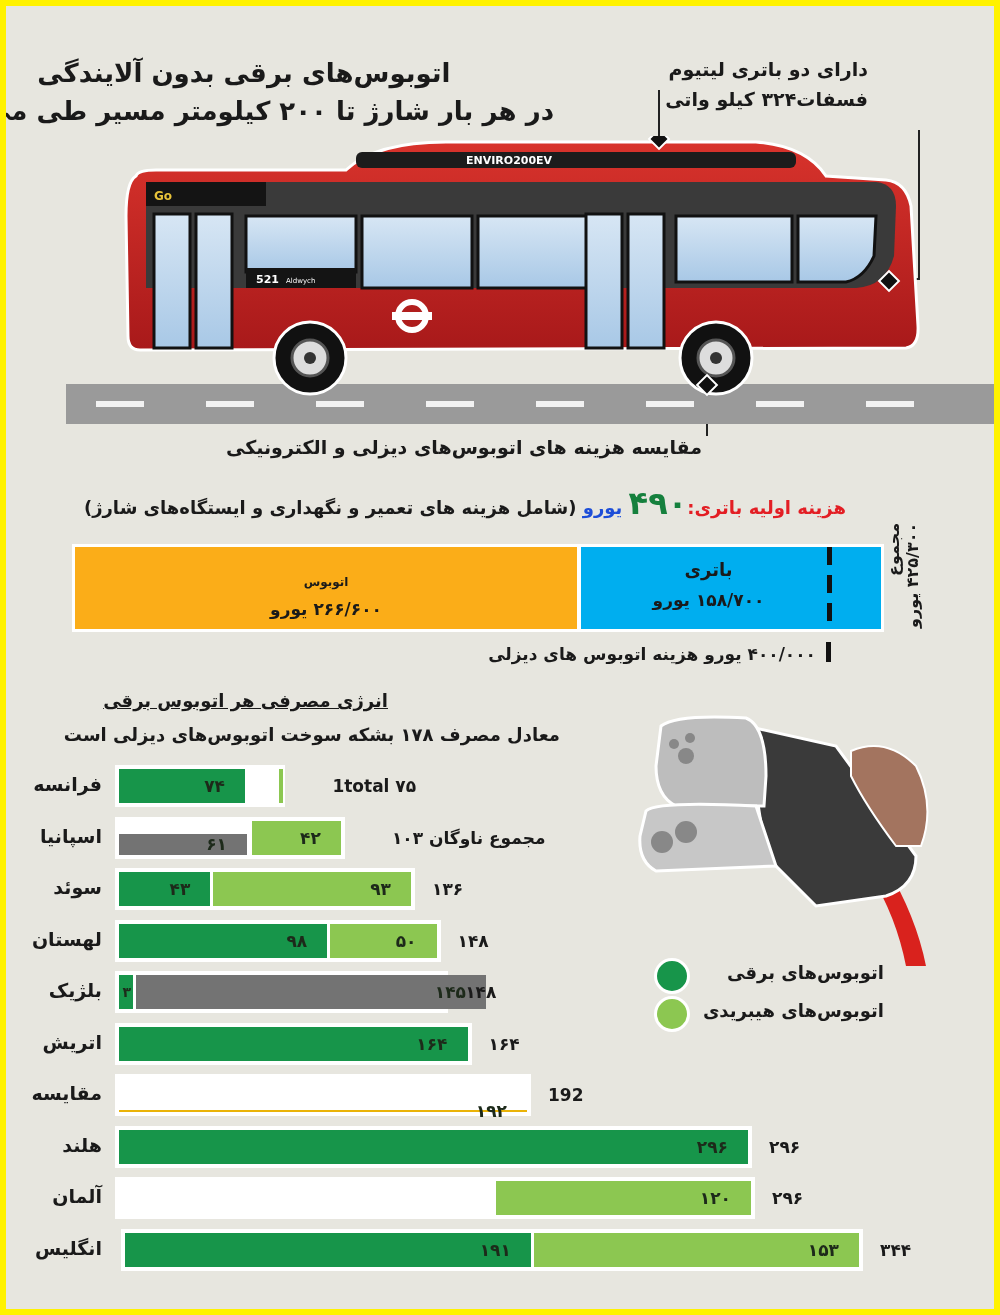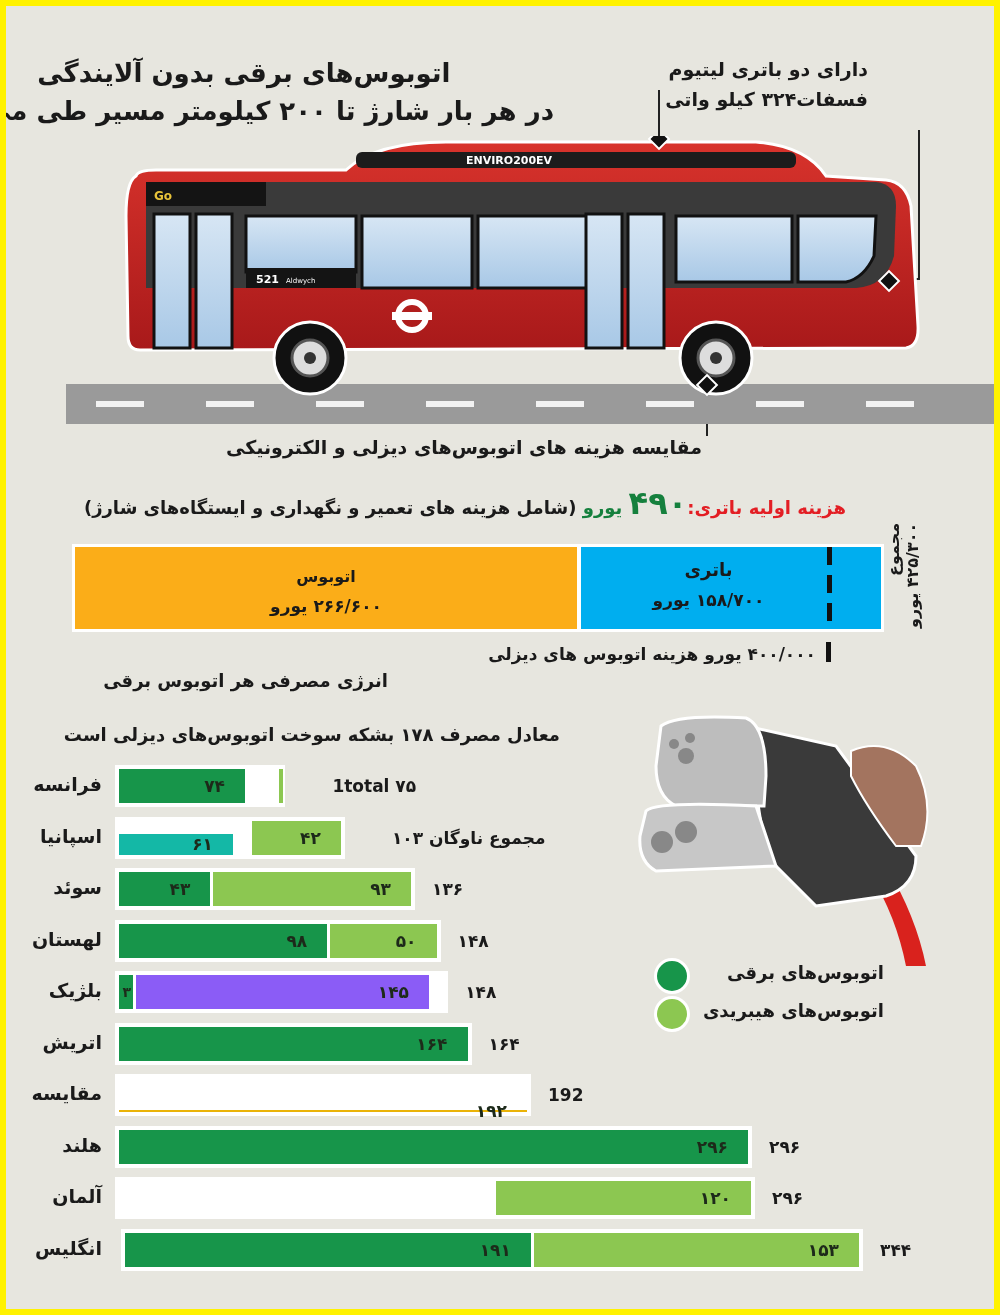--- a/index.html
+++ b/index.html
@@ -89,45 +89,45 @@
 
     <rect x="536" y="-4" width="14" height="14" fill="#111" stroke="#fff" stroke-width="2" transform="rotate(45 543 3)"></rect>
     <rect x="766" y="138" width="14" height="14" fill="#111" stroke="#fff" stroke-width="2" transform="rotate(45 773 145)"></rect>
     <rect x="584" y="242" width="14" height="14" fill="#111" stroke="#fff" stroke-width="2" transform="rotate(45 591 249)"></rect>
   </svg>
 
   <div class="txt" style="right:292px;top:430px;font-size:19px;">مقایسه هزینه های اتوبوس‌های دیزلی و الکترونیکی</div>
 
   <div class="txt" style="right:148px;top:478px;font-size:18px;">
     <span style="color:#e31e24;">هزینه اولیه باتری:</span><span style="color:#15803d;font-size:32px;">۴۹۰</span>
-    <span style="color:#15803d;">یورو</span>
+    <span style="color:#1d4ed8;">یورو</span>
     <span>(شامل هزینه های تعمیر و نگهداری و ایستگاه‌های شارژ)</span>
   </div>
 
   <div style="position:absolute;left:66px;top:538px;width:812px;height:88px;background:#fff;">
     <div style="position:absolute;left:3px;top:3px;width:502px;height:82px;background:#fbad18;text-align:center;direction:rtl;font-weight:bold;color:#1a1a1a;">
-      <div style="margin-top:20px;font-size:16px;">اتوبوس</div>
+      <div style="margin-top:28px;font-size:12px;">اتوبوس</div>
       <div style="margin-top:10px;font-size:17px;">۲۶۶/۶۰۰ یورو</div>
     </div>
     <div style="position:absolute;left:509px;top:3px;width:300px;height:82px;background:#00aeef;direction:rtl;font-weight:bold;color:#1a1a1a;">
       <div style="position:absolute;left:0;width:255px;text-align:center;">
         <div style="margin-top:12px;font-size:18px;">باتری</div>
         <div style="margin-top:10px;font-size:17px;">۱۵۸/۷۰۰ یورو</div>
       </div>
       <div style="position:absolute;left:246px;top:0;width:5px;height:82px;background:repeating-linear-gradient(#111 0 18px,transparent 18px 28px);"></div>
     </div>
   </div>
   <div class="txt" style="left:878px;top:622px;font-size:16px;transform:rotate(-90deg);transform-origin:left top;">
     <div>مجموع</div>
     <div>۴۲۵/۳۰۰ یورو</div>
   </div>
   <div style="position:absolute;left:820px;top:636px;width:5px;height:20px;background:#111;"></div>
   <div class="txt" style="right:178px;top:638px;font-size:17px;">۴۰۰/۰۰۰ یورو هزینه اتوبوس های دیزلی</div>
 
-  <div class="txt" style="right:606px;top:664px;font-size:18px;">
+  <div class="txt" style="right:606px;top:684px;font-size:18px;text-decoration:underline;">
     <div>انرژی مصرفی هر اتوبوس برقی</div>
   </div>
   <div class="txt" style="right:434px;top:706px;font-size:18px;margin-top:12px;">
     <div>معادل مصرف ۱۷۸ بشکه سوخت اتوبوس‌های دیزلی است</div>
   </div>
 
   <svg style="position:absolute;left:610px;top:690px;" width="330" height="270" viewBox="0 0 330 270">
     <path d="M270 170 Q300 220 310 270 L290 270 Q280 220 255 180 Z" fill="#d9221d"></path>
     <path d="M130 30 L220 50 L300 160 Q300 190 270 200 L200 210 L150 160 Z" fill="#3a3a3a" stroke="#fff" stroke-width="3"></path>
     <path d="M45 30 Q60 18 130 22 Q150 30 150 80 L148 110 L60 110 Q40 100 40 70 Z" fill="#bdbdbd" stroke="#fff" stroke-width="3"></path>
@@ -156,21 +156,21 @@
         <div class="seg" style="left: 3px; width: 126px; background: rgb(23, 149, 74);">
           <span>۷۴</span>
         </div>
         <div class="seg" style="left: 163.25px; width: 4px; background: rgb(140, 199, 81);">
           <span></span>
         </div>
       </div>
       <div class="country" style="right: auto; left: 0px; top: 767px; width: 96px;">فرانسه</div>
       <div class="total" style="left: 326.375px; top: 770px;">1total ۷۵</div>
       <div class="bar-row" style="left: 110px; top: 811.5px; width: 227.875px;">
-        <div class="seg" style="left: 3px; width: 114px; background: #14b8a6; margin-top: 13px;">
+        <div class="seg" style="left: 3px; width: 128px; background: #737373; margin-top: 13px;">
           <span>۶۱</span>
         </div>
         <div class="seg" style="left: 135.625px; width: 89.25px; background: rgb(140, 199, 81);">
           <span>۴۲</span>
         </div>
       </div>
       <div class="country" style="right: auto; left: 0px; top: 818.5px; width: 96px;">اسپانیا</div>
       <div class="total" style="left: 385.875px; top: 821.5px;">مجموع ناوگان ۱۰۳</div>
       <div class="bar-row" style="left: 110px; top: 863px; width: 298px;">
         <div class="seg" style="left: 3px; width: 91.375px; background: rgb(23, 149, 74);">
@@ -189,21 +189,21 @@
         <div class="seg" style="left: 214.25px; width: 106.25px; background: rgb(140, 199, 81);">
           <span>۵۰</span>
         </div>
       </div>
       <div class="country" style="right: auto; left: 0px; top: 921.5px; width: 96px;">لهستان</div>
       <div class="total" style="left: 451.5px; top: 924.5px;">۱۴۸</div>
       <div class="bar-row" style="left: 110px; top: 966px; width: 331.125px;">
         <div class="seg" style="left: 3px; width: 14px; background: rgb(23, 149, 74);">
           <span style="right: 2px; font-size: 14px;">۳</span>
         </div>
-        <div class="seg" style="left: 20px; width: 293px; background: #8b5cf6;">
+        <div class="seg" style="left: 20px; width: 350px; background: #737373;">
           <span>۱۴۵</span>
         </div>
       </div>
       <div class="country" style="right: auto; left: 0px; top: 973px; width: 96px;">بلژیک</div>
       <div class="total" style="left: 459.125px; top: 976px;">۱۴۸</div>
       <div class="bar-row" style="left: 110px; top: 1017.5px; width: 354.5px;">
         <div class="seg" style="left: 3px; width: 348.5px; background: rgb(23, 149, 74);">
           <span>۱۶۴</span>
         </div>
       </div>

